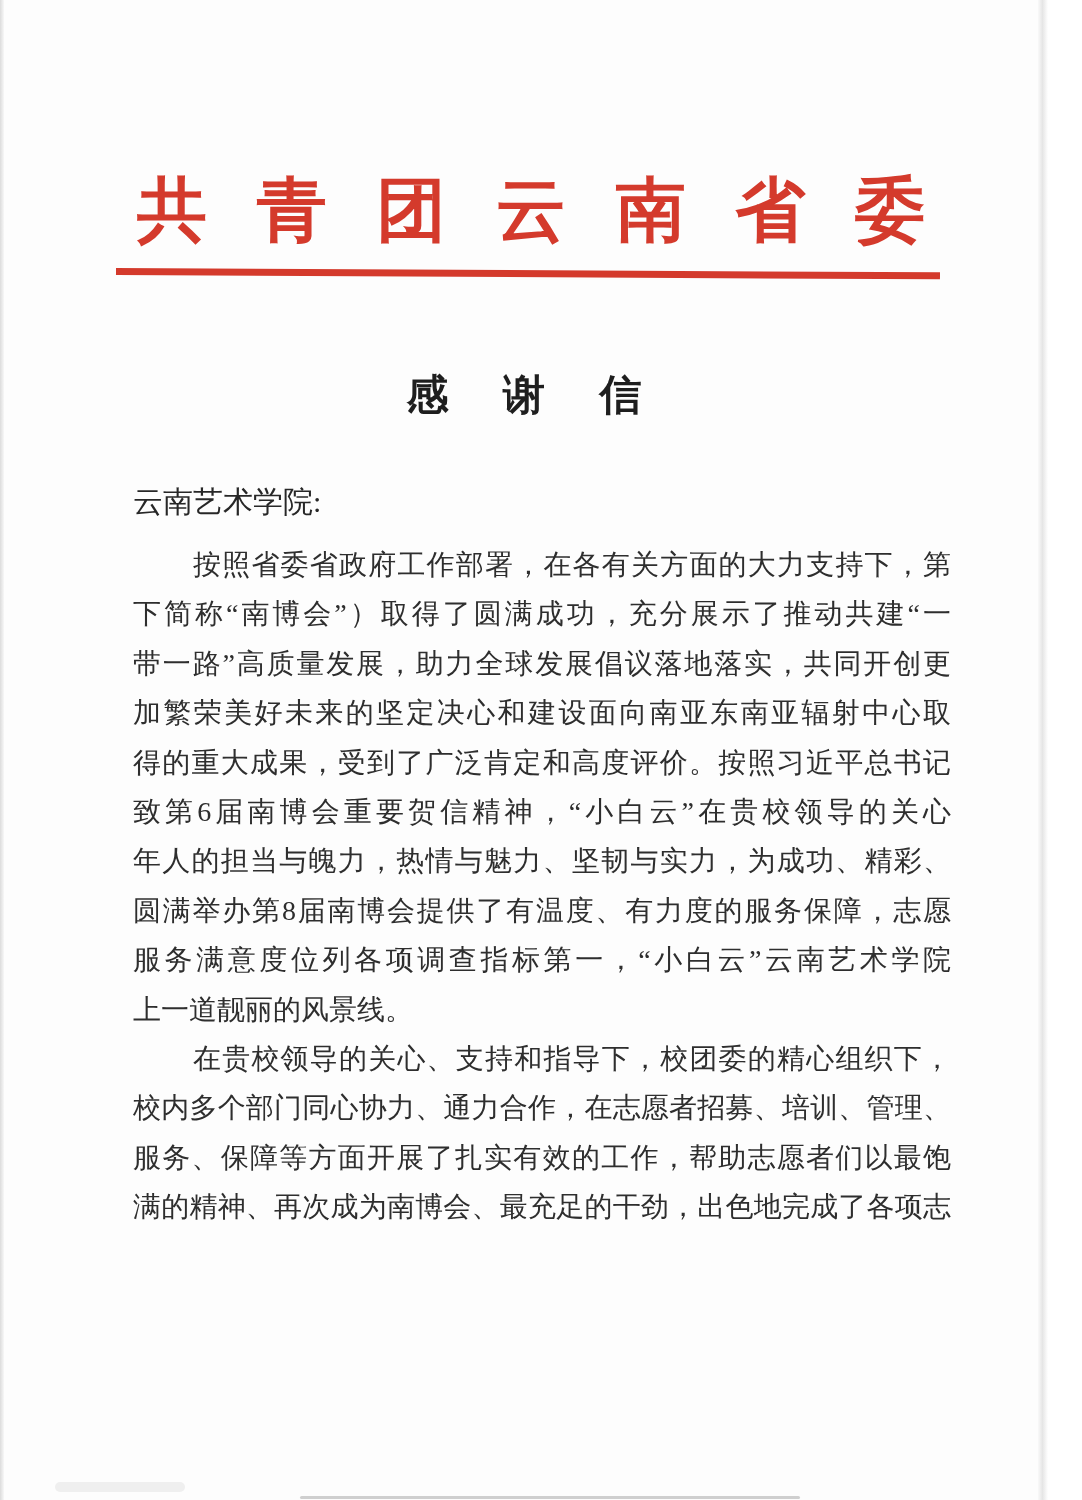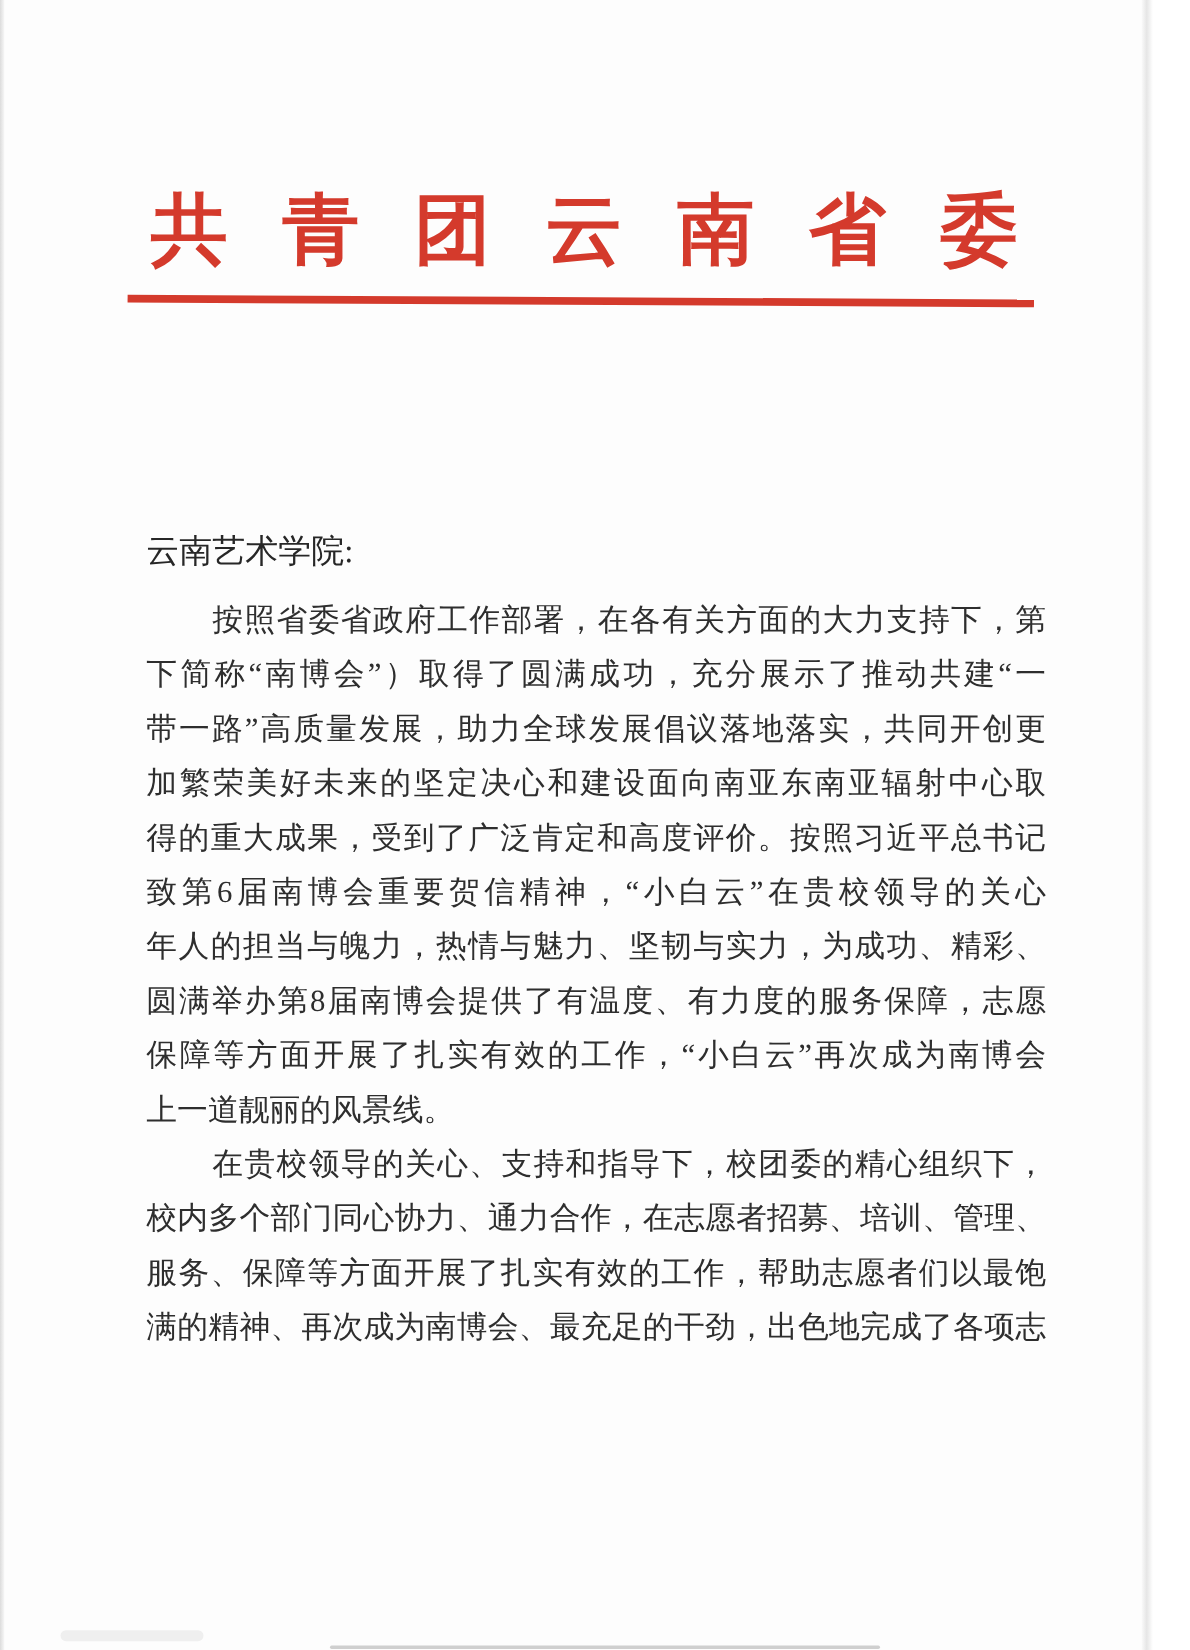--- a/index.html
+++ b/index.html
@@ -118,33 +118,34 @@
 </style>
 </head>
 <body>
 
 <div class="page">
 
   <div class="letterhead">共青团云南省委</div>
 
   <div class="red-rule"></div>
 
+  <h1 class="title">感 谢 信</h1>
 
   <div class="salutation">云南艺术学院:</div>
 
   <div class="body-block">
     <div class="line indent">按照省委省政府工作部署，在各有关方面的大力支持下，第</div>
     <div class="line">下简称“南博会”）取得了圆满成功，充分展示了推动共建“一</div>
     <div class="line">带一路”高质量发展，助力全球发展倡议落地落实，共同开创更</div>
     <div class="line">加繁荣美好未来的坚定决心和建设面向南亚东南亚辐射中心取</div>
     <div class="line">得的重大成果，受到了广泛肯定和高度评价。按照习近平总书记</div>
     <div class="line">致第6届南博会重要贺信精神，“小白云”在贵校领导的关心</div>
     <div class="line">年人的担当与魄力，热情与魅力、坚韧与实力，为成功、精彩、</div>
     <div class="line">圆满举办第8届南博会提供了有温度、有力度的服务保障，志愿</div>
-    <div class="line">保障等方面开展了扎实有效的工作，“小白云”再次成为南博会</div>
+    <div class="line">服务满意度位列各项调查指标第一，“小白云”云南艺术学院</div>
     <div class="line short">上一道靓丽的风景线。</div>
     <div class="line indent">在贵校领导的关心、支持和指导下，校团委的精心组织下，</div>
     <div class="line">校内多个部门同心协力、通力合作，在志愿者招募、培训、管理、</div>
     <div class="line">服务、保障等方面开展了扎实有效的工作，帮助志愿者们以最饱</div>
     <div class="line">满的精神、再次成为南博会、最充足的干劲，出色地完成了各项志</div>
   </div>
 
   <div class="scan-edge-left"></div>
   <div class="scan-edge-right"></div>
   <div class="scan-smudge"></div>

